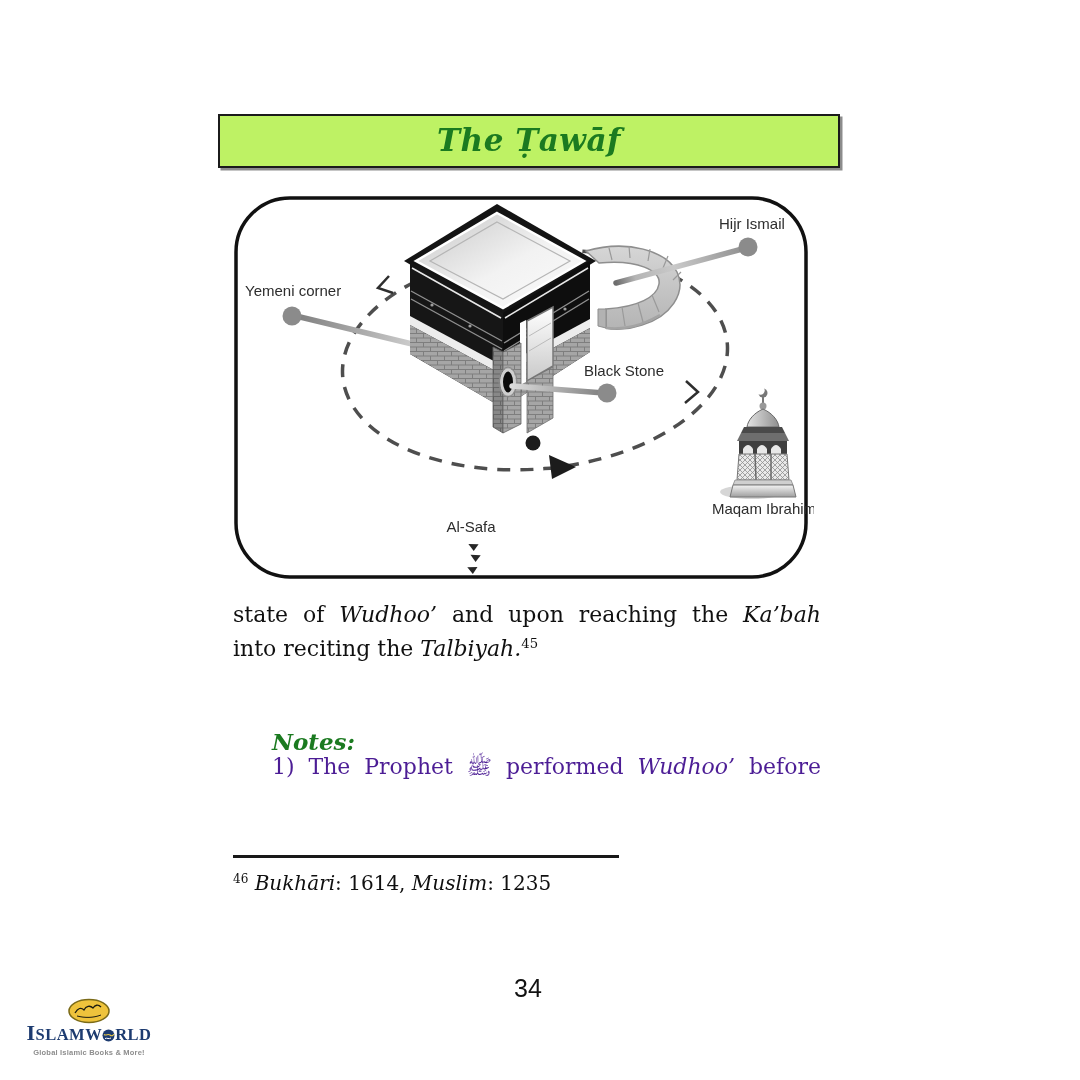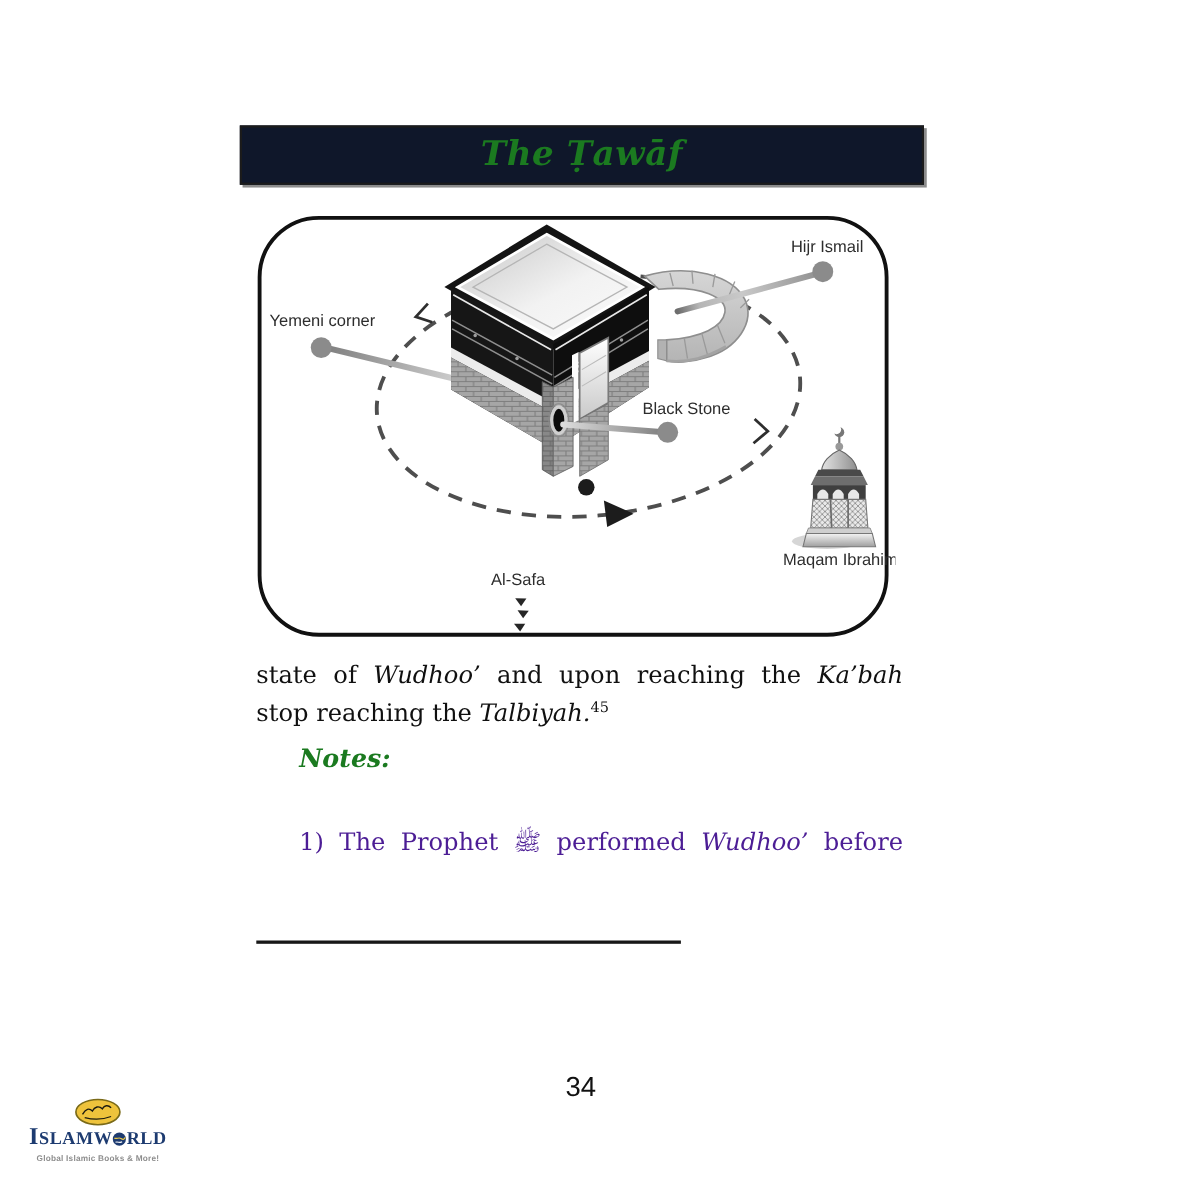--- a/index.html
+++ b/index.html
@@ -6,37 +6,37 @@
   body{
     width:1080px;height:1080px;position:relative;background:#ffffff;
     font-family:"DejaVu Serif","Liberation Serif",serif;color:#141414;
     overflow:hidden;
   }
   .abs{position:absolute;}
   
   .title-box{
     left:218px;top:114px;width:618px;height:50px;
     border:2px solid #1b1b1b;box-shadow:2.5px 2.5px 0 rgba(0,0,0,.45);
-    background:#0f172a;text-align:center;line-height:49px;
+    background:#bef264;text-align:center;line-height:49px;
   }
   .title-box .ttl{
     font-size:31px;font-weight:bold;font-style:italic;color:var(--accent-green,#1b7a20);
     letter-spacing:.5px;
   }
   
   .diagram-svg{left:229px;top:192px;}
   .dlabel{font-family:"Liberation Sans","DejaVu Sans",sans-serif;font-size:15px;fill:#2d2d2d;}
   
   .bodyblock{left:233px;width:588px;font-size:22px;line-height:33.5px;color:#101010;}
   .tline{width:100%;}
   .just{text-align:justify;text-align-last:justify;}
   .it{font-style:italic;}
   .sup{font-size:0.6em;position:relative;top:-0.55em;}
   .saw{font-size:0.95em;}
-  .notes-h{left:272px;top:676px;font-size:23px;font-weight:bold;font-style:italic;color:var(--accent-green,#1b7a20);}
+  .notes-h{left:272px;top:728px;font-size:23px;font-weight:bold;font-style:italic;color:var(--accent-green,#1b7a20);}
   .noteblock{left:272px;width:549px;font-size:22px;line-height:33.5px;color:#4c1d95;}
   
   .fnrule{left:233px;top:855px;width:386px;height:2.5px;background:#181818;}
   .fnblock{left:233px;top:868px;width:588px;font-size:20px;line-height:31px;color:#101010;}
   .fnblock .tline{text-align:left;text-align-last:auto;}
   
   .pagenum{left:428px;top:958px;width:200px;text-align:center;
     font-family:"Liberation Sans","DejaVu Sans",sans-serif;font-size:25px;color:#111;margin-top:16px;}
   
   .logo{left:24px;top:998px;width:130px;text-align:center;}
@@ -196,30 +196,31 @@
 
   <text class="dlabel" x="245" y="296">Yemeni corner</text>
   <text class="dlabel" x="719" y="229">Hijr Ismail</text>
   <text class="dlabel" x="584" y="376">Black Stone</text>
   <text class="dlabel" x="764" y="514" text-anchor="middle">Maqam Ibrahim</text>
   <text class="dlabel" x="471" y="532" text-anchor="middle">Al-Safa</text>
 </svg>
 
 <div class="abs bodyblock" style="top:598px;">
     <div class="tline just"><span>state of </span><span class="it">Wudhoo’</span><span> and upon reaching the </span><span class="it">Ka’bah</span></div>
-    <div class="tline"><span>stop reaching the </span><span class="it">Talbiyah.</span><span class="sup">45</span></div>
+    <div class="tline"><span>into reciting the </span><span class="it">Talbiyah.</span><span class="sup">45</span></div>
   </div>
 
 <div class="abs notes-h">Notes:</div>
 <div class="abs noteblock" style="top:750px;">
     <div class="tline just"><span>1) The Prophet </span><span class="saw">ﷺ</span><span> performed </span><span class="it">Wudhoo’</span><span> before</span></div>
   </div>
 
 <div class="abs fnrule"></div>
 <div class="abs fnblock">
+    <div class="tline"><span class="sup">46</span><span> </span><span class="it">Bukhāri</span><span>: 1614, </span><span class="it">Muslim</span><span>: 1235</span></div>
   </div>
 
 <div class="abs pagenum">34</div>
 
 <div class="abs logo">
   <svg class="oval" width="44" height="26">
     <ellipse cx="22" cy="13" rx="20" ry="11.5" fill="#eec33c" stroke="#7a6a18" stroke-width="1.5"></ellipse>
     <path d="M8 15c3-5 6-6 9-3 2-4 6-5 9-2 2-3 5-4 8-1" stroke="#1c1c10" stroke-width="1.3" fill="none"></path>
     <path d="M10 18c8 2 16 2 24-1" stroke="#1c1c10" stroke-width="1" fill="none"></path>
   </svg>

